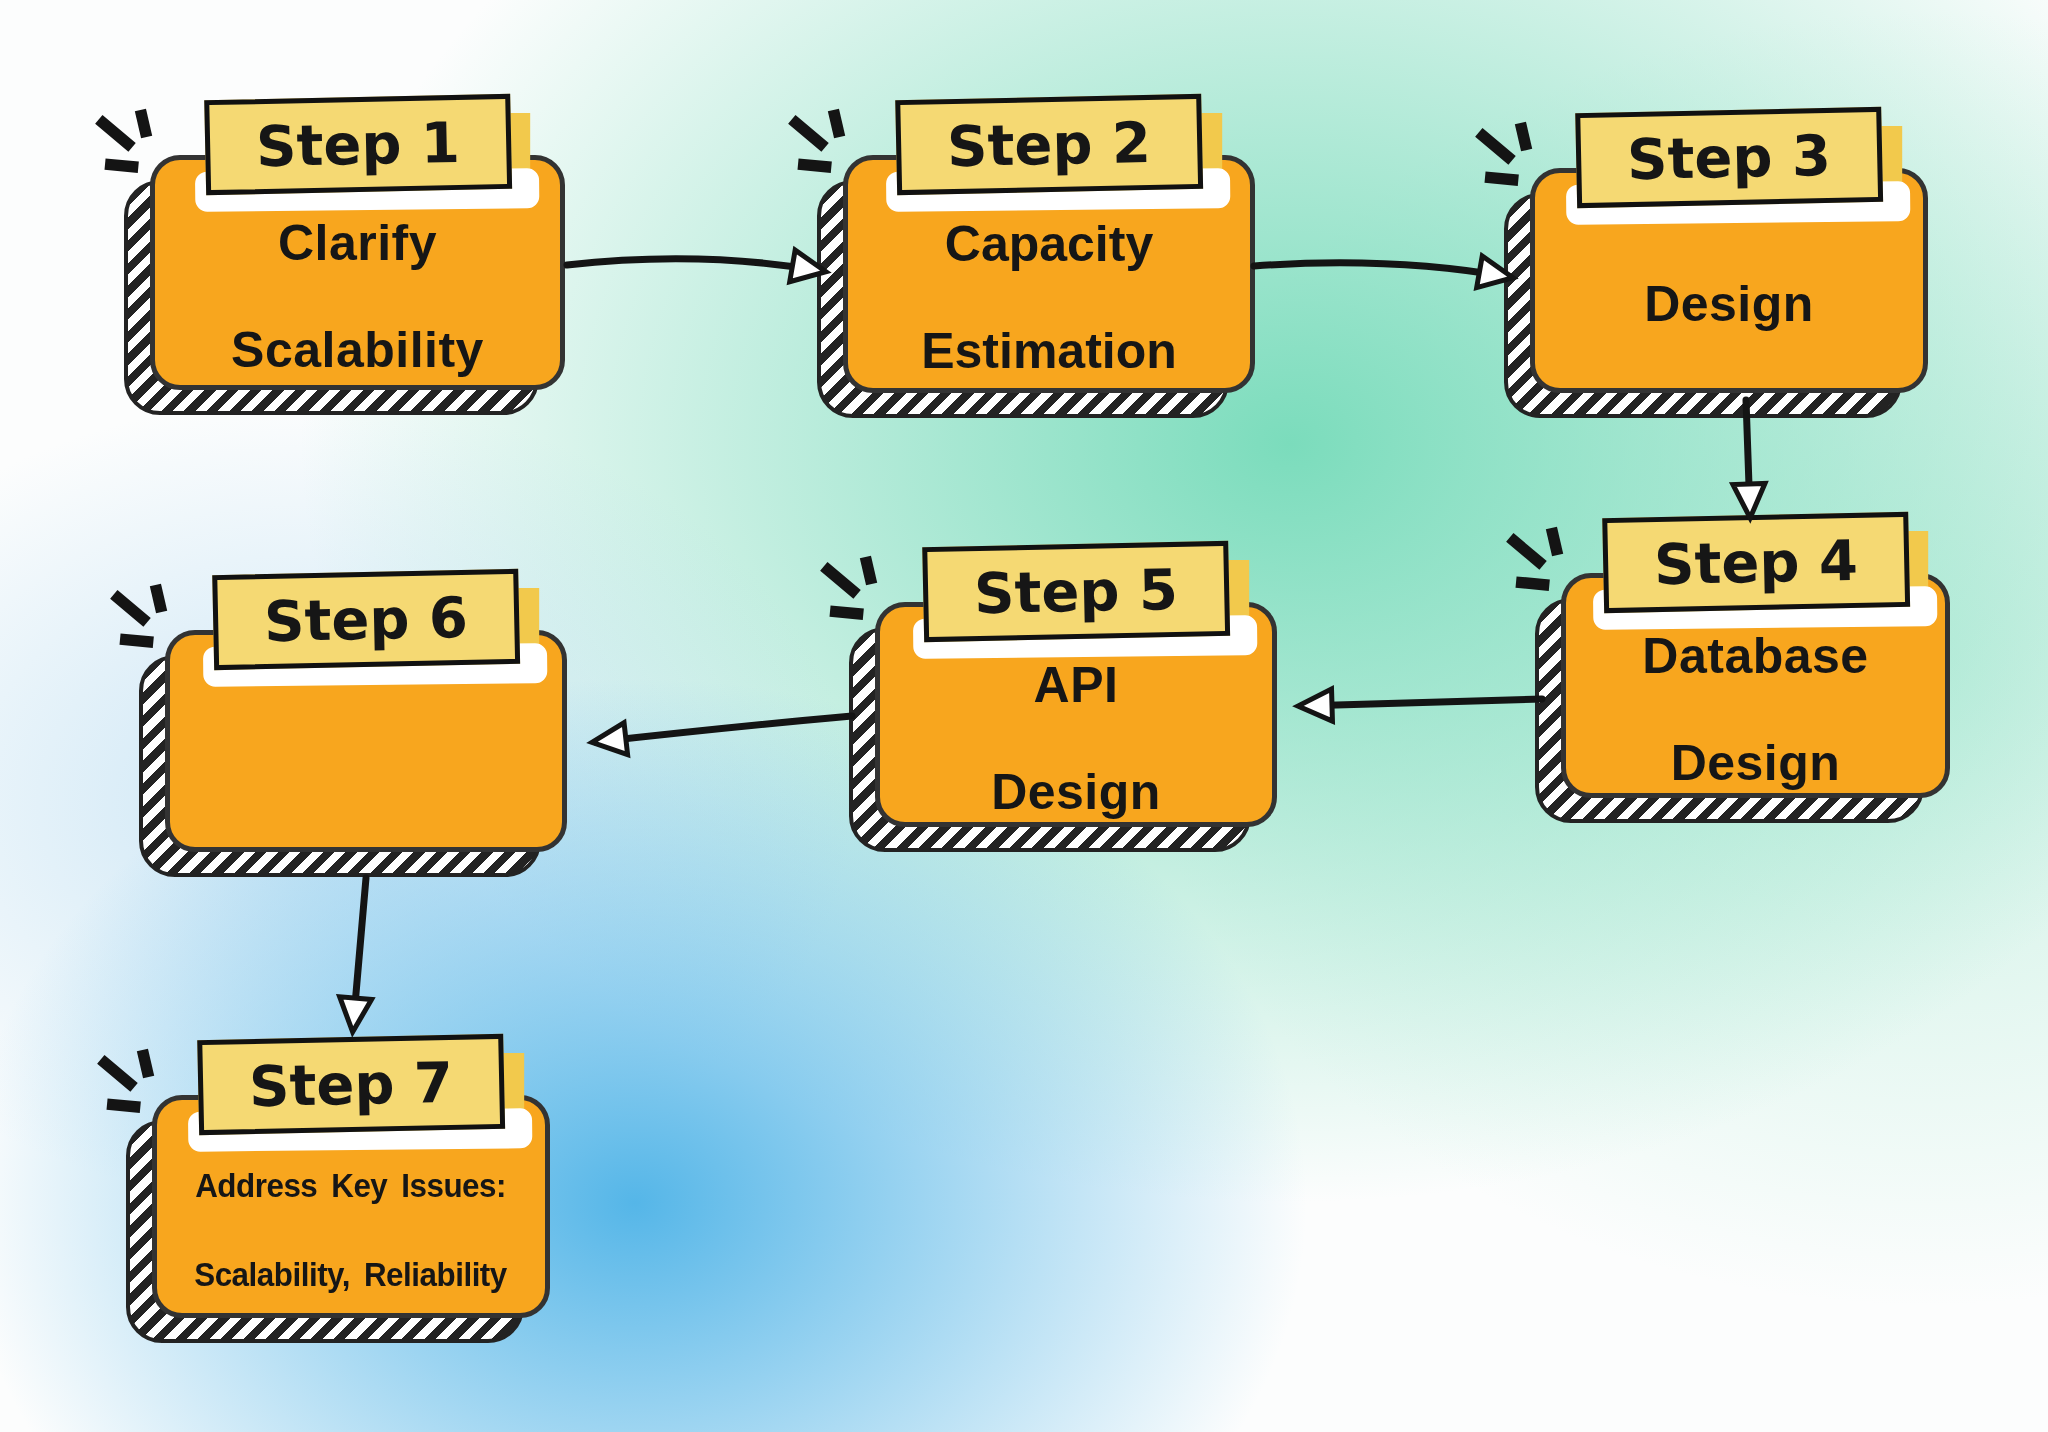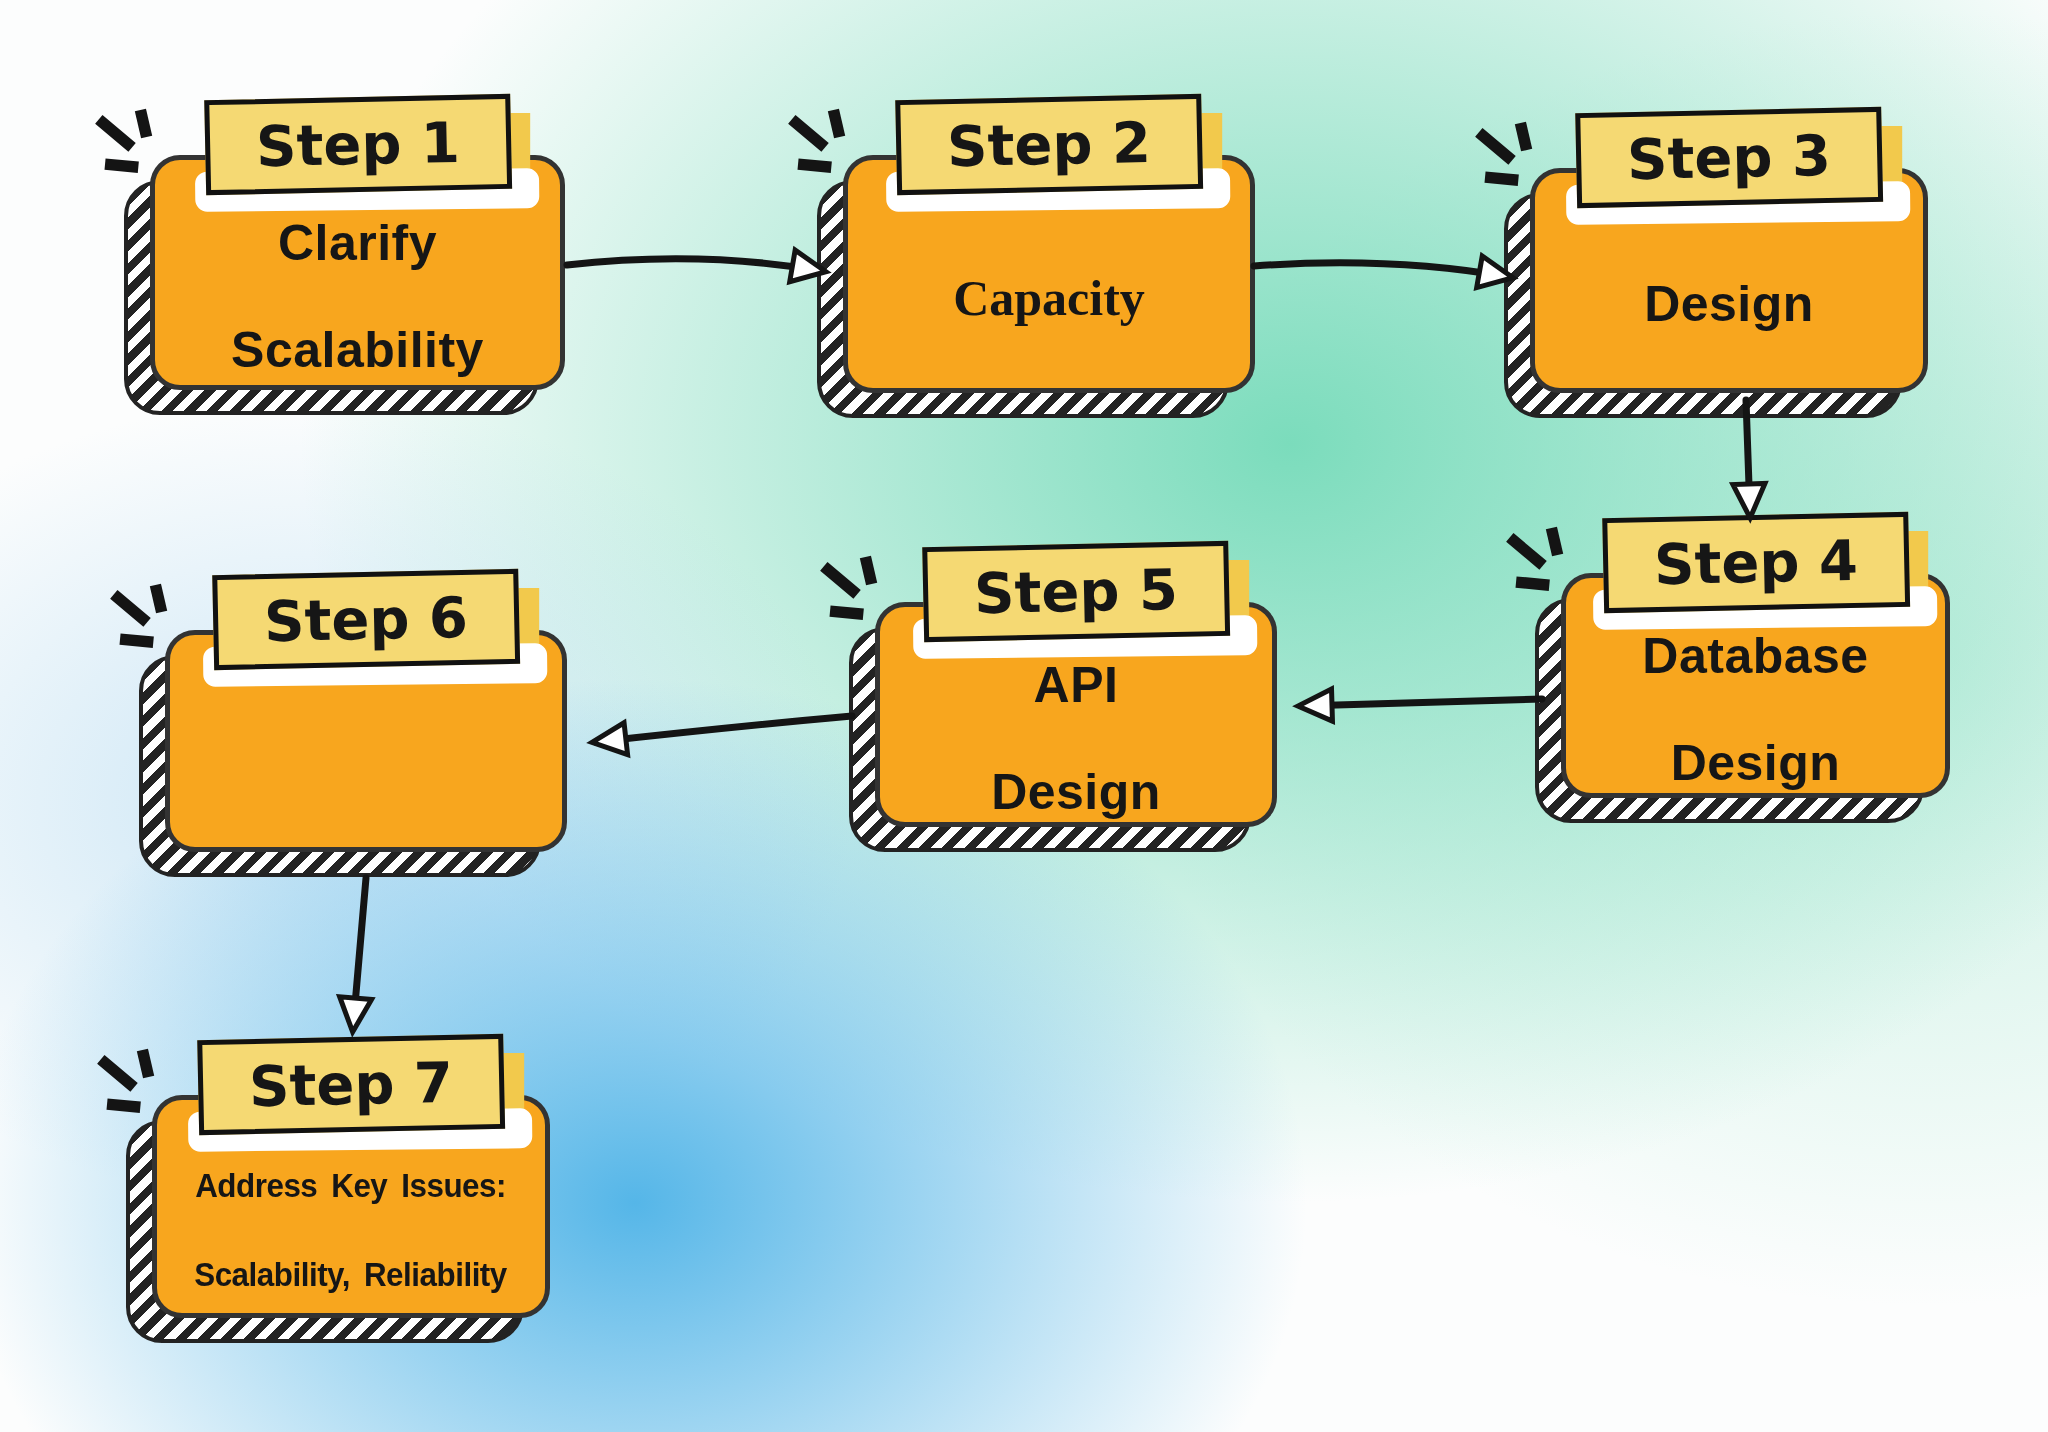--- a/index.html
+++ b/index.html
@@ -27,21 +27,21 @@
     position:absolute;inset:0;
     background:#F8A61E;border:5px solid #333333;border-radius:30px;
     display:flex;flex-direction:column;justify-content:center;align-items:center;
     padding-top:48px;box-sizing:border-box;gap:32px;
   }
   .card-text{
     font-weight:700;color:#161616;text-align:center;
     font-size:50px;line-height:1.5;letter-spacing:.5px;word-spacing:6px;
     white-space:nowrap;
   }
-  .serif .card-text{font-family:Liberation Serif, serif;letter-spacing:0;}
+  .serif .card-text{font-family:Liberation Sans, sans-serif;letter-spacing:0;}
   .s6 .card-text{font-size:46px;}
   .s7 .card-text{font-size:33px;letter-spacing:-.5px;line-height:1.7;transform:scaleX(.95);}
 
   
   .label-wrap{position:absolute;left:50%;top:-58px;transform:translateX(-50%);z-index:3;}
   .label-offset{position:absolute;left:22px;top:16px;right:-20px;bottom:-12px;background:#F2C94C;}
   .white-band{
     position:absolute;left:-10px;right:-28px;bottom:-18px;height:40px;
     background:#ffffff;border-radius:12px;transform:rotate(-.6deg);
   }
@@ -85,20 +85,21 @@
 
   <div class="card s2 serif" style="left:843px;top:155px;width:412px;height:238px;">
     <svg class="burst" viewBox="0 0 100 100">
       <line x1="20" y1="35" x2="52" y2="62"></line>
         <line x1="60" y1="26" x2="66" y2="52"></line>
         <line x1="26" y1="78" x2="58" y2="81"></line>
     </svg>
     <div class="hatch"></div>
     <div class="cbody">
       <div class="card-text">Capacity</div>
+      <div class="card-text">Estimation</div>
     </div>
     <div class="label-wrap">
       <div class="label-offset"></div>
       <div class="white-band"></div>
       <div class="label">Step 2</div>
     </div>
   </div>
 
   <div class="card s3" style="left:1530px;top:168px;width:398px;height:225px;">
     <svg class="burst" viewBox="0 0 100 100">

